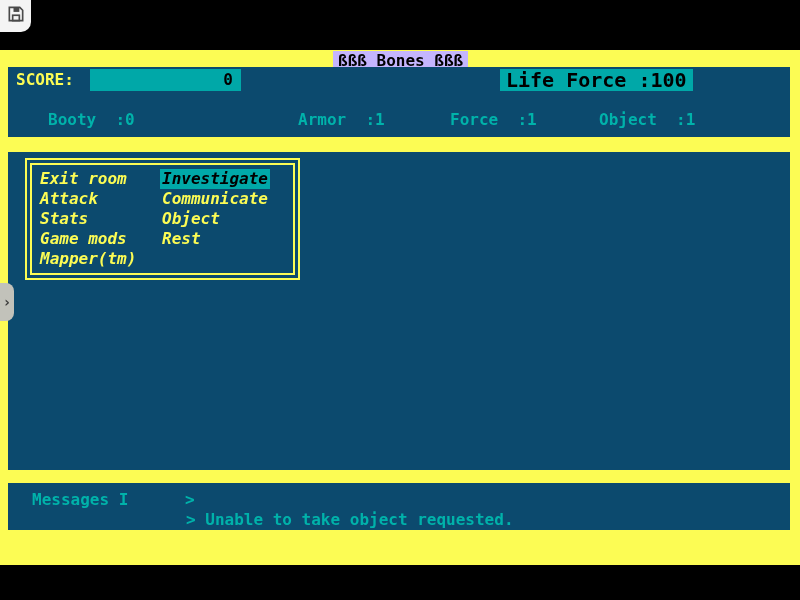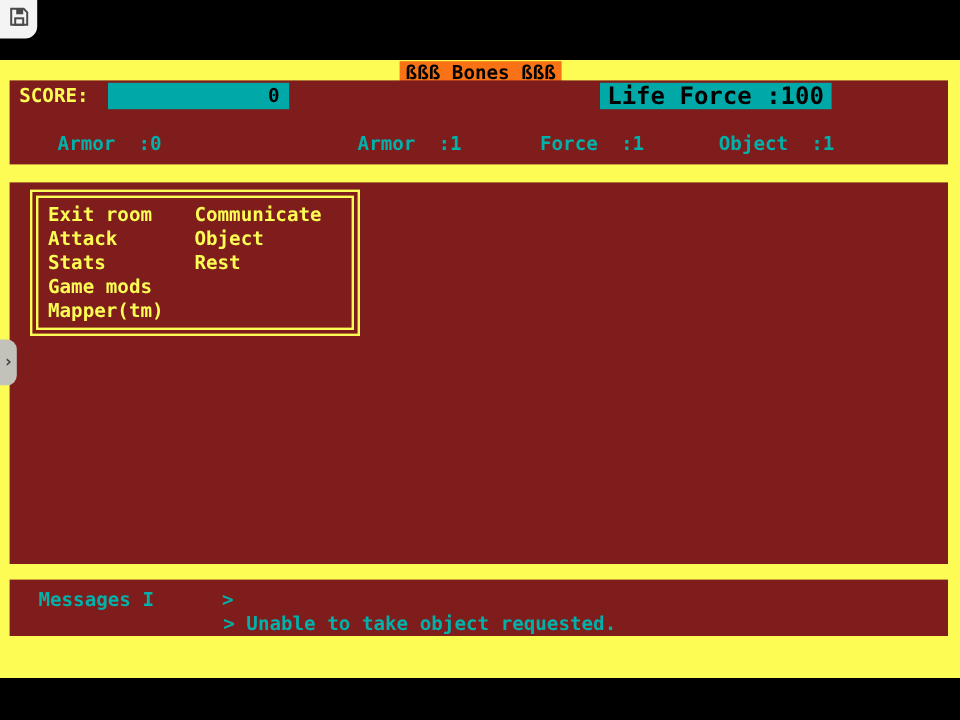--- a/index.html
+++ b/index.html
@@ -23,31 +23,31 @@
     left: 0; top: 50px;
     width: 800px; height: 515px;
     background: #fcfc54;
   }
   .title-box {
     position: absolute;
     left: 333px; top: 1px;
     height: 19px;
     line-height: 19px;
     padding: 0 5px;
-    background: #f97316;
+    background: #c4b5fd;
     color: #000;
     font-weight: bold;
     font-size: 16px;
     white-space: pre;
   }
   .panel {
     position: absolute;
     left: 8px;
     width: 782px;
-    background: #7f1d1d;
+    background: #0c4a6e;
   }
   .status-panel  { top: 17px;  height: 70px; }
   .viewport      { top: 102px; height: 318px; }
   .messages-panel{ top: 433px; height: 47px; }
 
   .ytext { color: #fcfc54; font-weight: bold; font-size: 16px; white-space: pre; }
   .ctext { color: #00b2aa; font-weight: bold; font-size: 16px; white-space: pre; }
 
   
   .score-label { position: absolute; left: 8px; top: 3px; }
@@ -84,21 +84,21 @@
   
   .menu-box {
     position: absolute;
     left: 17px; top: 6px;
     width: 275px; height: 122px;
     box-sizing: border-box;
     border: 7px double #fcfc54;
     padding: 4px 0 0 8px;
     display: flex;
   }
-  .menu-col { display: flex; flex-direction: column; }
+  .menu-col { display: flex; flex-direction: column; font-style: italic; }
   .menu-col-1 { width: 122px; }
   .menu-item {
     height: 20px;
     line-height: 20px;
     font-size: 16px;
     font-weight: bold;
     color: #fcfc54;
     white-space: pre;
     align-self: flex-start;
     cursor: default;
@@ -151,36 +151,37 @@
   <div class="screen">
 
     <div class="title-box">ßßß Bones ßßß</div>
 
     <div class="panel status-panel">
       <span class="ytext score-label">SCORE:</span>
       <div class="score-bar">
         <span>0</span>
       </div>
       <div class="life-force">Life Force :100</div>
-      <span class="ctext stat-0">Armor  :0</span>
+      <span class="ctext stat-0">Booty  :0</span>
       <span class="ctext stat-1">Armor  :1</span>
       <span class="ctext stat-2">Force  :1</span>
       <span class="ctext stat-3">Object  :1</span>
     </div>
 
     <div class="panel viewport">
       <div class="menu-box">
         <div class="menu-col menu-col-1">
           <span class="menu-item">Exit room</span>
           <span class="menu-item">Attack</span>
           <span class="menu-item">Stats</span>
           <span class="menu-item">Game mods</span>
           <span class="menu-item">Mapper(tm)</span>
         </div>
         <div class="menu-col menu-col-2">
+          <span class="menu-item selected">Investigate</span>
           <span class="menu-item">Communicate</span>
           <span class="menu-item">Object</span>
           <span class="menu-item">Rest</span>
         </div>
       </div>
     </div>
 
     <div class="panel messages-panel">
       <span class="ctext msg-label-0">Messages I</span>
       <span class="ctext msg-content-0">&gt;</span>

